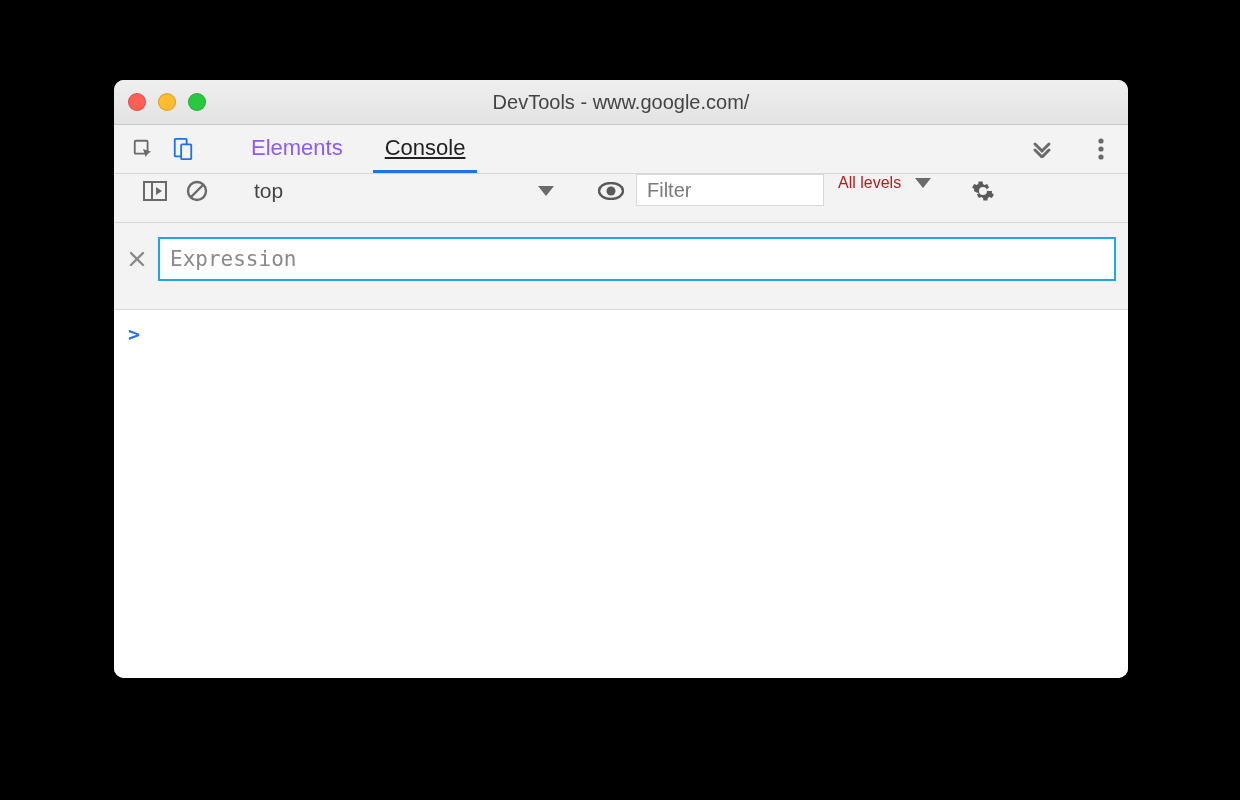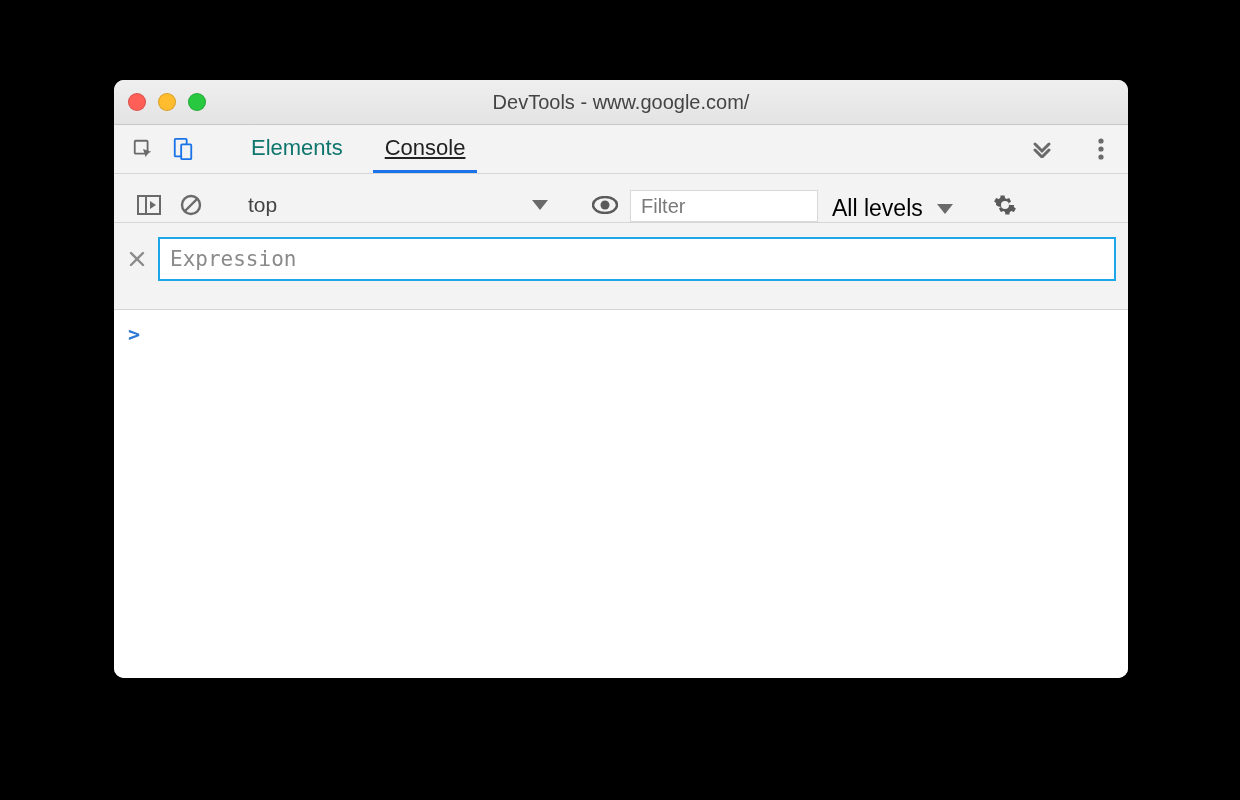--- a/index.html
+++ b/index.html
@@ -84,21 +84,21 @@
     display: flex;
     align-items: stretch;
     gap: 18px;
     padding-left: 14px;
     flex: 1;
   }
   .tab {
     display: flex;
     align-items: center;
     font-size: 22px;
-    color: #0f766e;
+    color: #8b5cf6;
     padding: 0 12px;
     cursor: default;
     border-bottom: 3px solid transparent;
   }
   .tab.active {
     color: #222;
     border-bottom-color: #1a73e8;
     text-decoration: underline;
   }
   .tabbar .right-icons {
@@ -106,22 +106,22 @@
     align-items: center;
     padding: 0 10px;
     gap: 6px;
   }
 
   .toolbar {
     height: 48px;
     background: #f3f3f3;
     border-bottom: 1px solid #d6d6d6;
     display: flex;
-    align-items: flex-end;
-    padding: 0 18px;
+    align-items: flex-start;
+    padding: 0 24px;
     gap: 8px;
     flex-shrink: 0;
   }
   .context-select {
     flex: 0 0 300px;
     height: 32px;
     border: 1px solid transparent;
     background: transparent;
     display: flex;
     align-items: center;
@@ -138,22 +138,22 @@
     font-size: 20px;
     color: #333;
     padding: 0 10px;
     box-sizing: border-box;
   }
   .filter-input::placeholder { color:#7a7a7a; }
   .levels {
     display: flex;
     align-items: center;
     gap: 14px;
-    font-size: 23px;
-    color: #000000;
+    font-size: 16px;
+    color: #b91c1c;
     padding: 0 6px;
   }
 
   .expr-row {
     background: #f3f3f3;
     border-bottom: 1px solid #d6d6d6;
     padding: 14px 12px 28px 12px;
     display: flex;
     align-items: center;
     gap: 10px;

